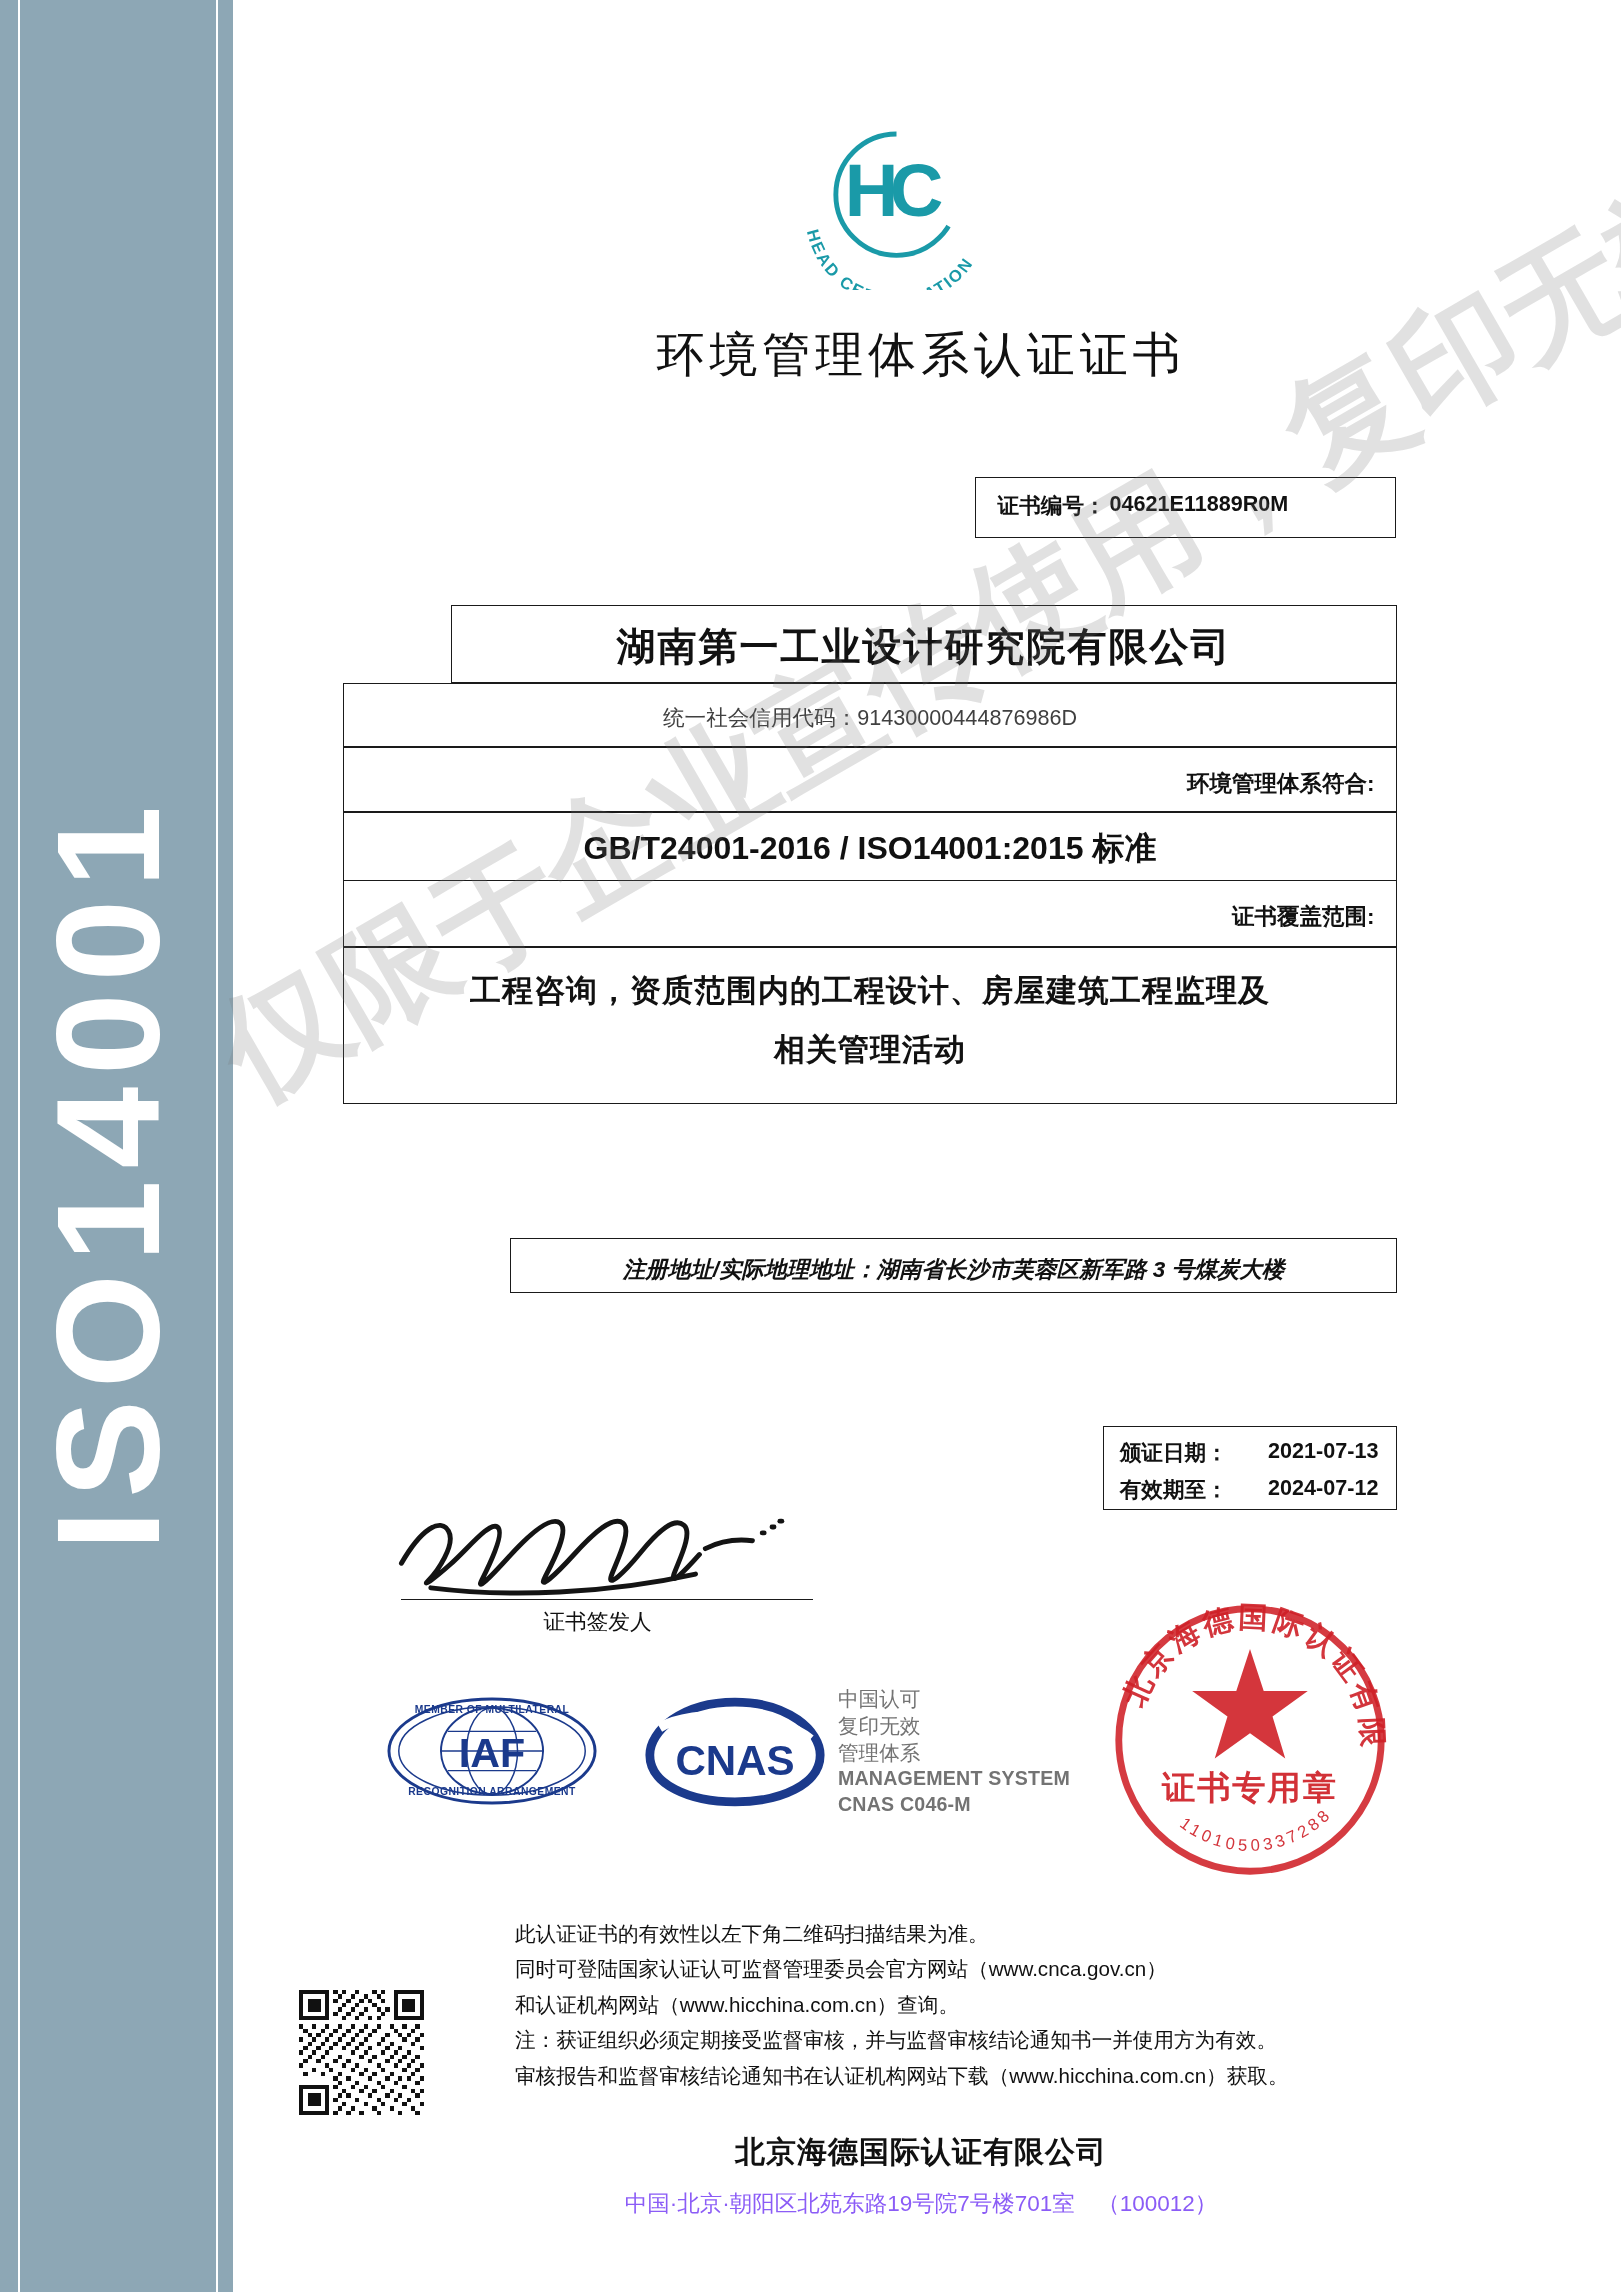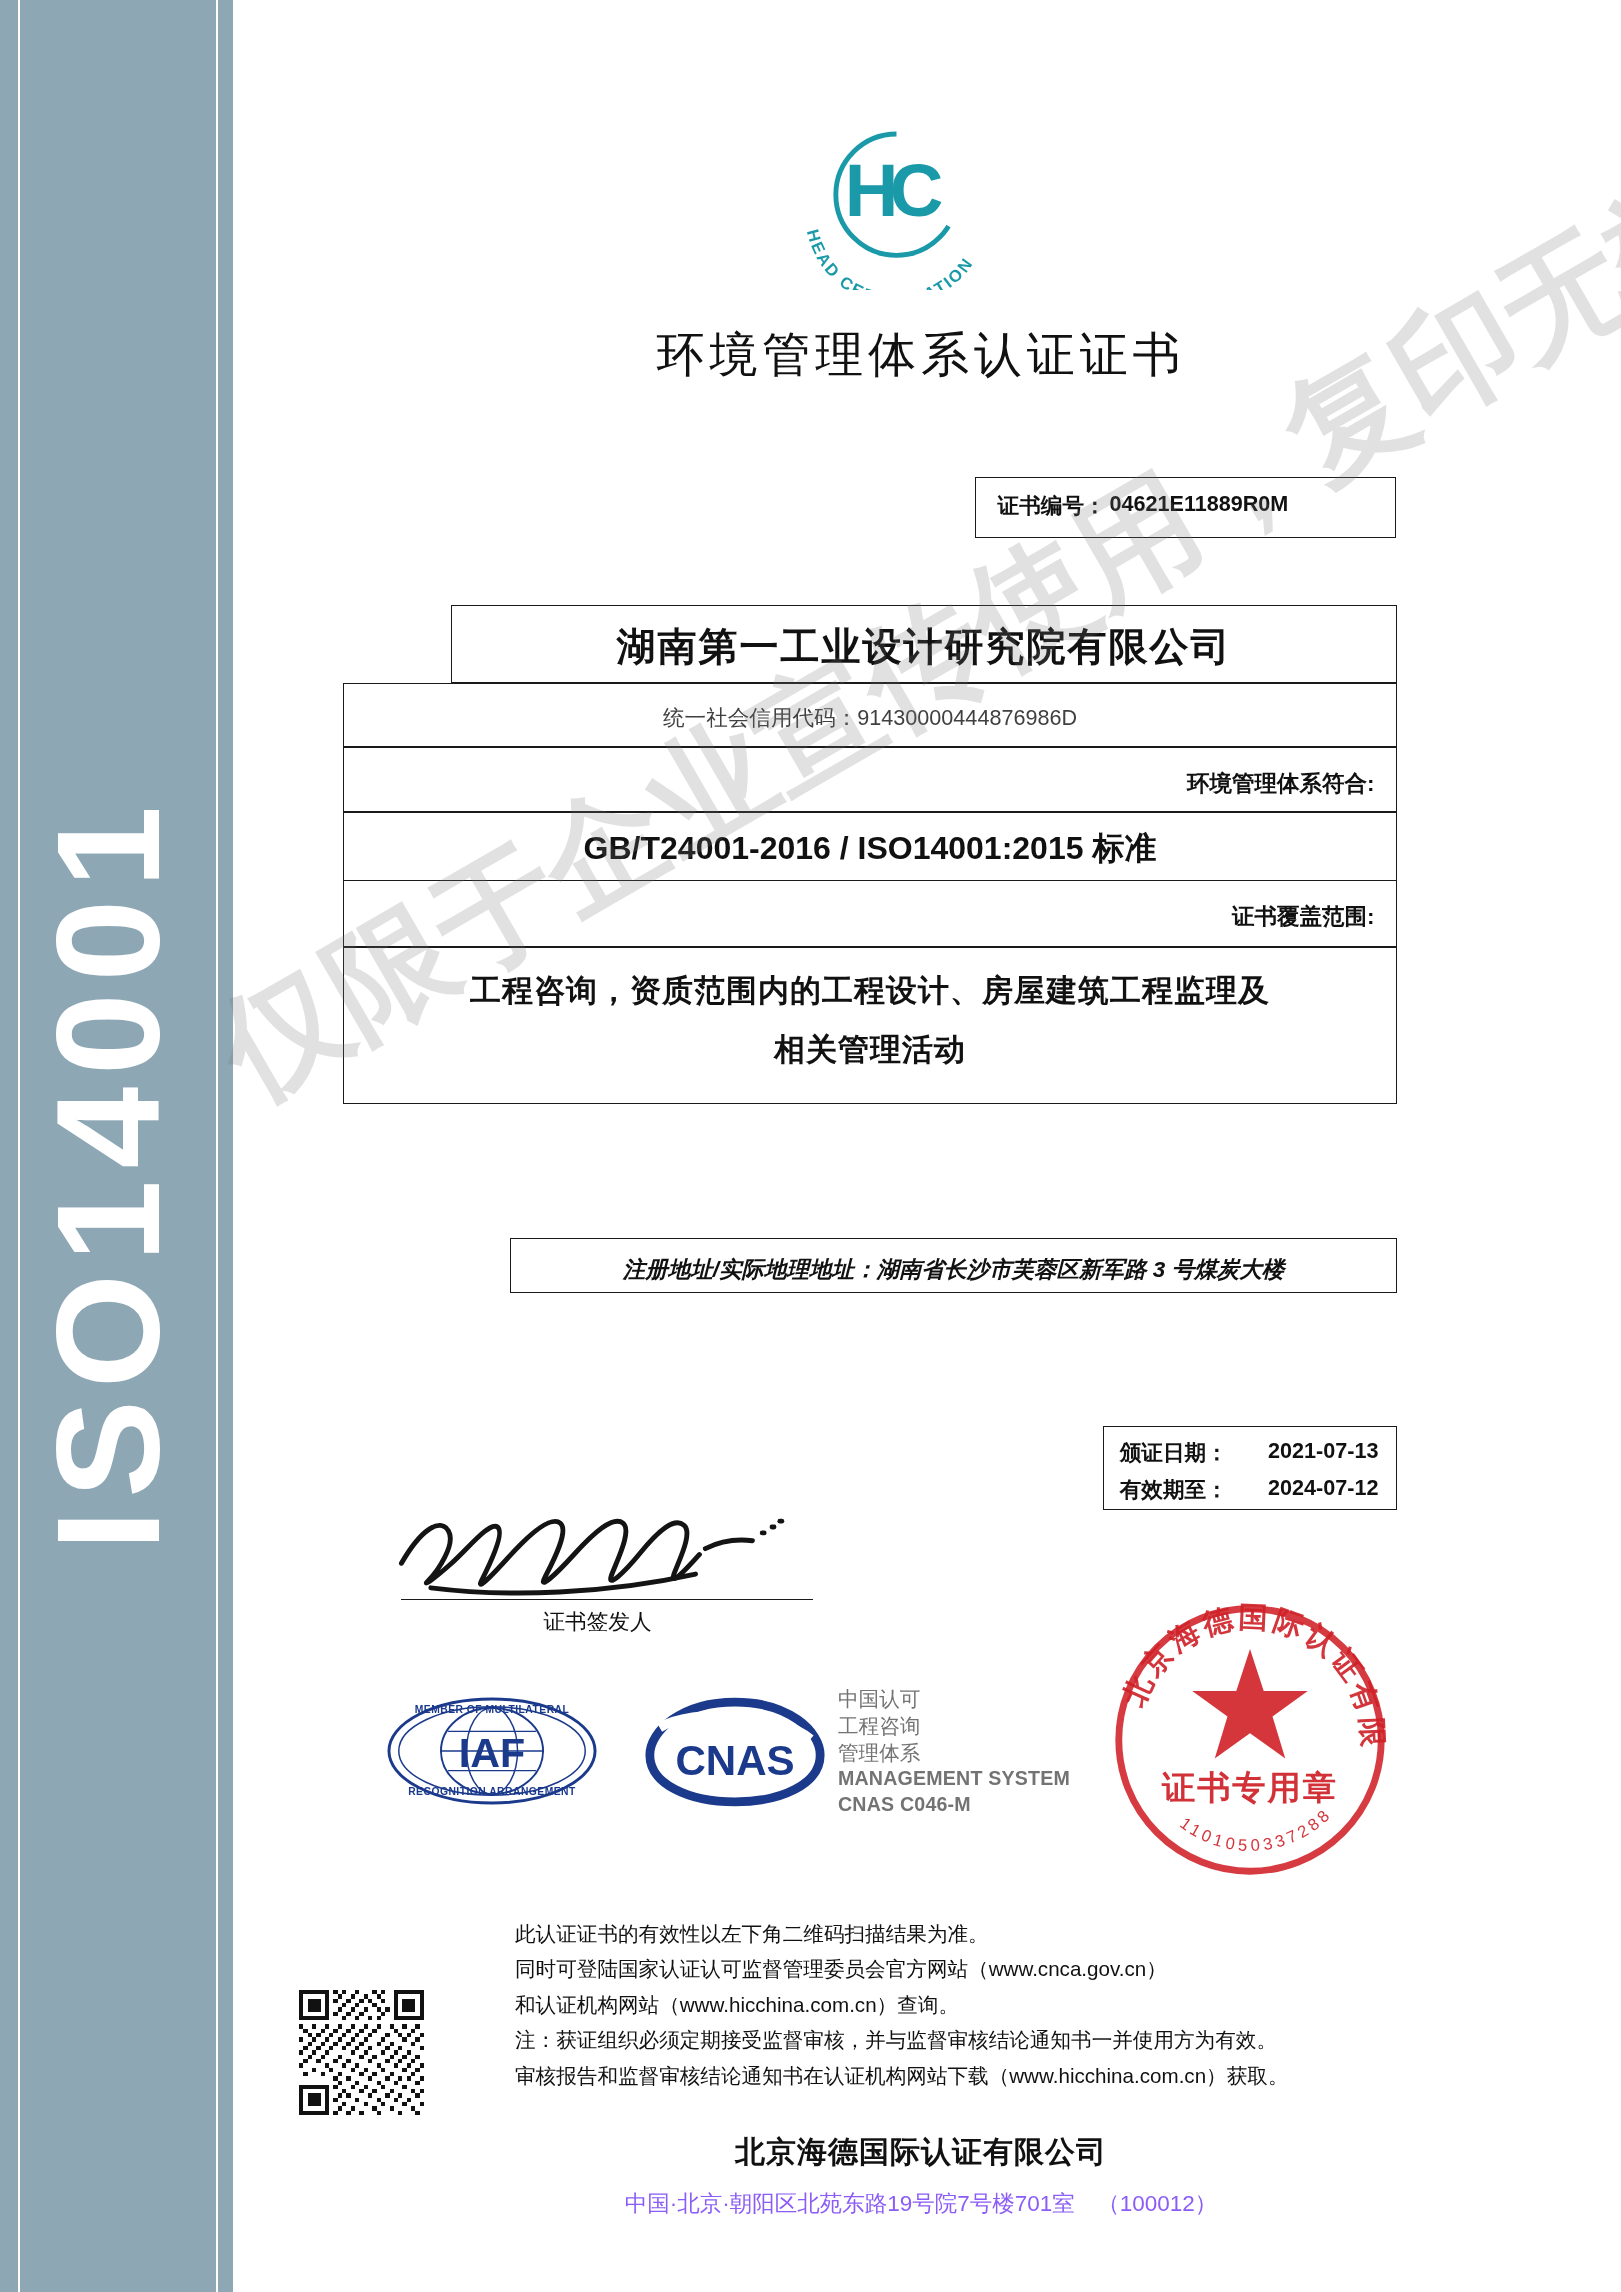--- a/index.html
+++ b/index.html
@@ -456,21 +456,21 @@
   <div class="cnas-logo">
     <svg width="186" height="116" viewBox="0 0 190 118">
       <path d="M95,8 C40,8 8,38 8,62 C8,92 48,110 95,110 C142,110 182,92 182,62 C182,38 150,8 95,8 Z" fill="none" stroke="#1b3a8c" stroke-width="9"></path>
       <path d="M18,34 C52,14 140,18 172,46" fill="none" stroke="#ffffff" stroke-width="10"></path>
       <text x="95" y="82" text-anchor="middle" font-family="'Liberation Sans',sans-serif" font-size="43" font-weight="bold" fill="#1b3a8c">CNAS</text>
     </svg>
   </div>
 
   <div class="cnas-text">
     <div>中国认可</div>
-    <div>工程咨询</div>
+    <div>复印无效</div>
     <div>管理体系</div>
     <div class="en">MANAGEMENT SYSTEM</div>
     <div class="en">CNAS C046-M</div>
   </div>
 
   <div class="seal">
     <svg width="284" height="284" viewBox="0 0 290 290">
       <defs>
         <path id="sealTop" d="M 30,145 A 115,115 0 0 1 260,145" fill="none"></path>
         <path id="sealBottom" d="M 48,205 A 115,115 0 0 0 242,205" fill="none"></path>

